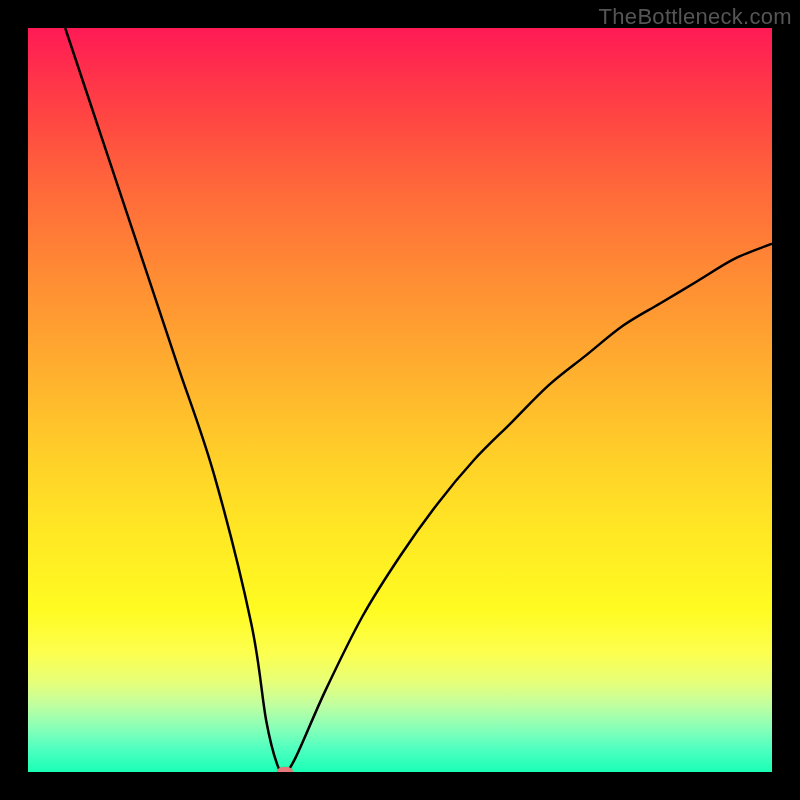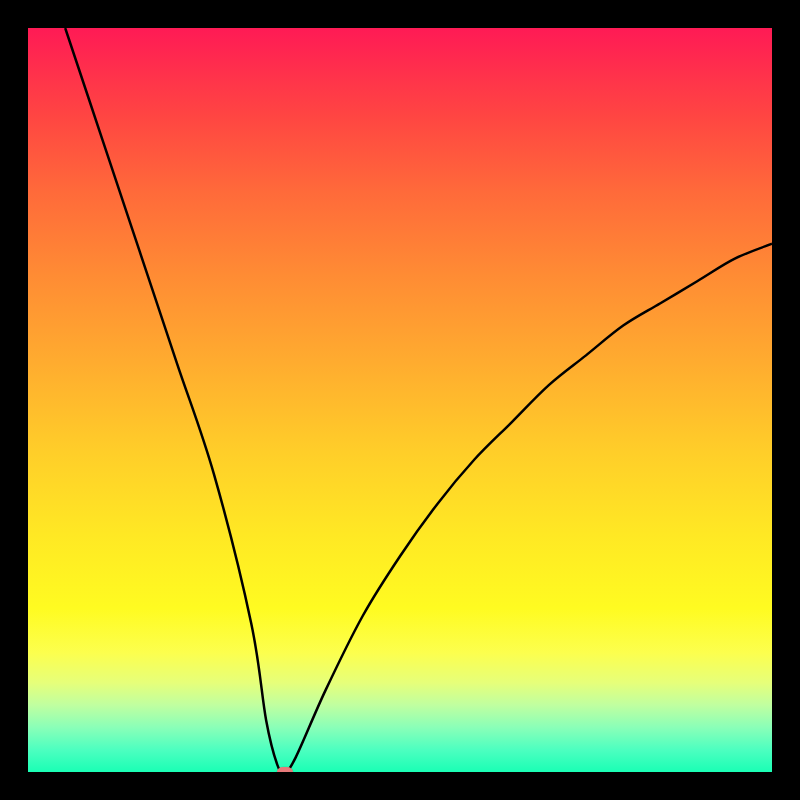--- a/index.html
+++ b/index.html
@@ -69,20 +69,21 @@
     background: #e67a7a;
     border-radius: 6px / 5px;
     transform: translate(-50%, -50%);
     box-shadow: 0 0 0 0.5px rgba(0,0,0,0.1);
   }
 </style>
 </head>
 <body>
 
 <div class="outer">
+  <div class="watermark">TheBottleneck.com</div>
 
   <div class="plot">
     <div class="gradient"></div>
     <svg class="curve" viewBox="0 0 744 744" preserveAspectRatio="none">
       <path id="curve-path" d="M 37.2,0 C 43.400000000000006,18.600000000000005 62.00000000000001,74.4 74.4,111.60000000000002 C 86.80000000000001,148.80000000000004 99.19999999999999,186.00000000000006 111.6,223.20000000000005 C 124,260.40000000000003 136.4,297.59999999999997 148.8,334.79999999999995 C 161.20000000000002,371.99999999999994 173.6,402.99999999999994 186,446.4 C 198.4,489.8 214.51999999999998,554.2800000000001 223.2,595.2 C 231.88,636.12 233.74,668.36 238.08,691.92 C 242.42000000000002,715.4799999999999 246.14000000000001,727.8799999999999 249.24,736.56 C 252.34,745.24 253.58,745.24 256.68,744 C 259.78,742.76 261.02,742.76 267.84,729.12 C 274.65999999999997,715.48 286.44,685.72 297.6,662.16 C 308.76000000000005,638.5999999999999 322.40000000000003,610.0799999999999 334.8,587.76 C 347.2,565.44 359.6,546.84 372,528.24 C 384.4,509.64 396.80000000000007,492.28000000000003 409.20000000000005,476.16 C 421.6,460.04 434,445.16 446.4,431.52000000000004 C 458.79999999999995,417.88000000000005 471.20000000000005,406.72 483.6,394.32 C 496,381.91999999999996 508.4,368.28000000000003 520.8,357.12 C 533.1999999999999,345.96 545.6,337.28 558,327.35999999999996 C 570.4,317.43999999999994 582.8000000000001,306.28000000000003 595.2,297.6 C 607.6,288.92 620,282.71999999999997 632.4,275.28 C 644.8,267.84 657.2,260.4 669.6,252.95999999999998 C 682,245.51999999999998 694.4,236.83999999999997 706.8,230.64 C 719.1999999999999,224.44 737.8,218.23999999999998 744,215.76" fill="none" stroke="#000" stroke-width="2.5"></path>
     </svg>
     <div class="marker" id="marker" style="left: 256.68px; top: 744px;"></div>
   </div>
 </div>
 

